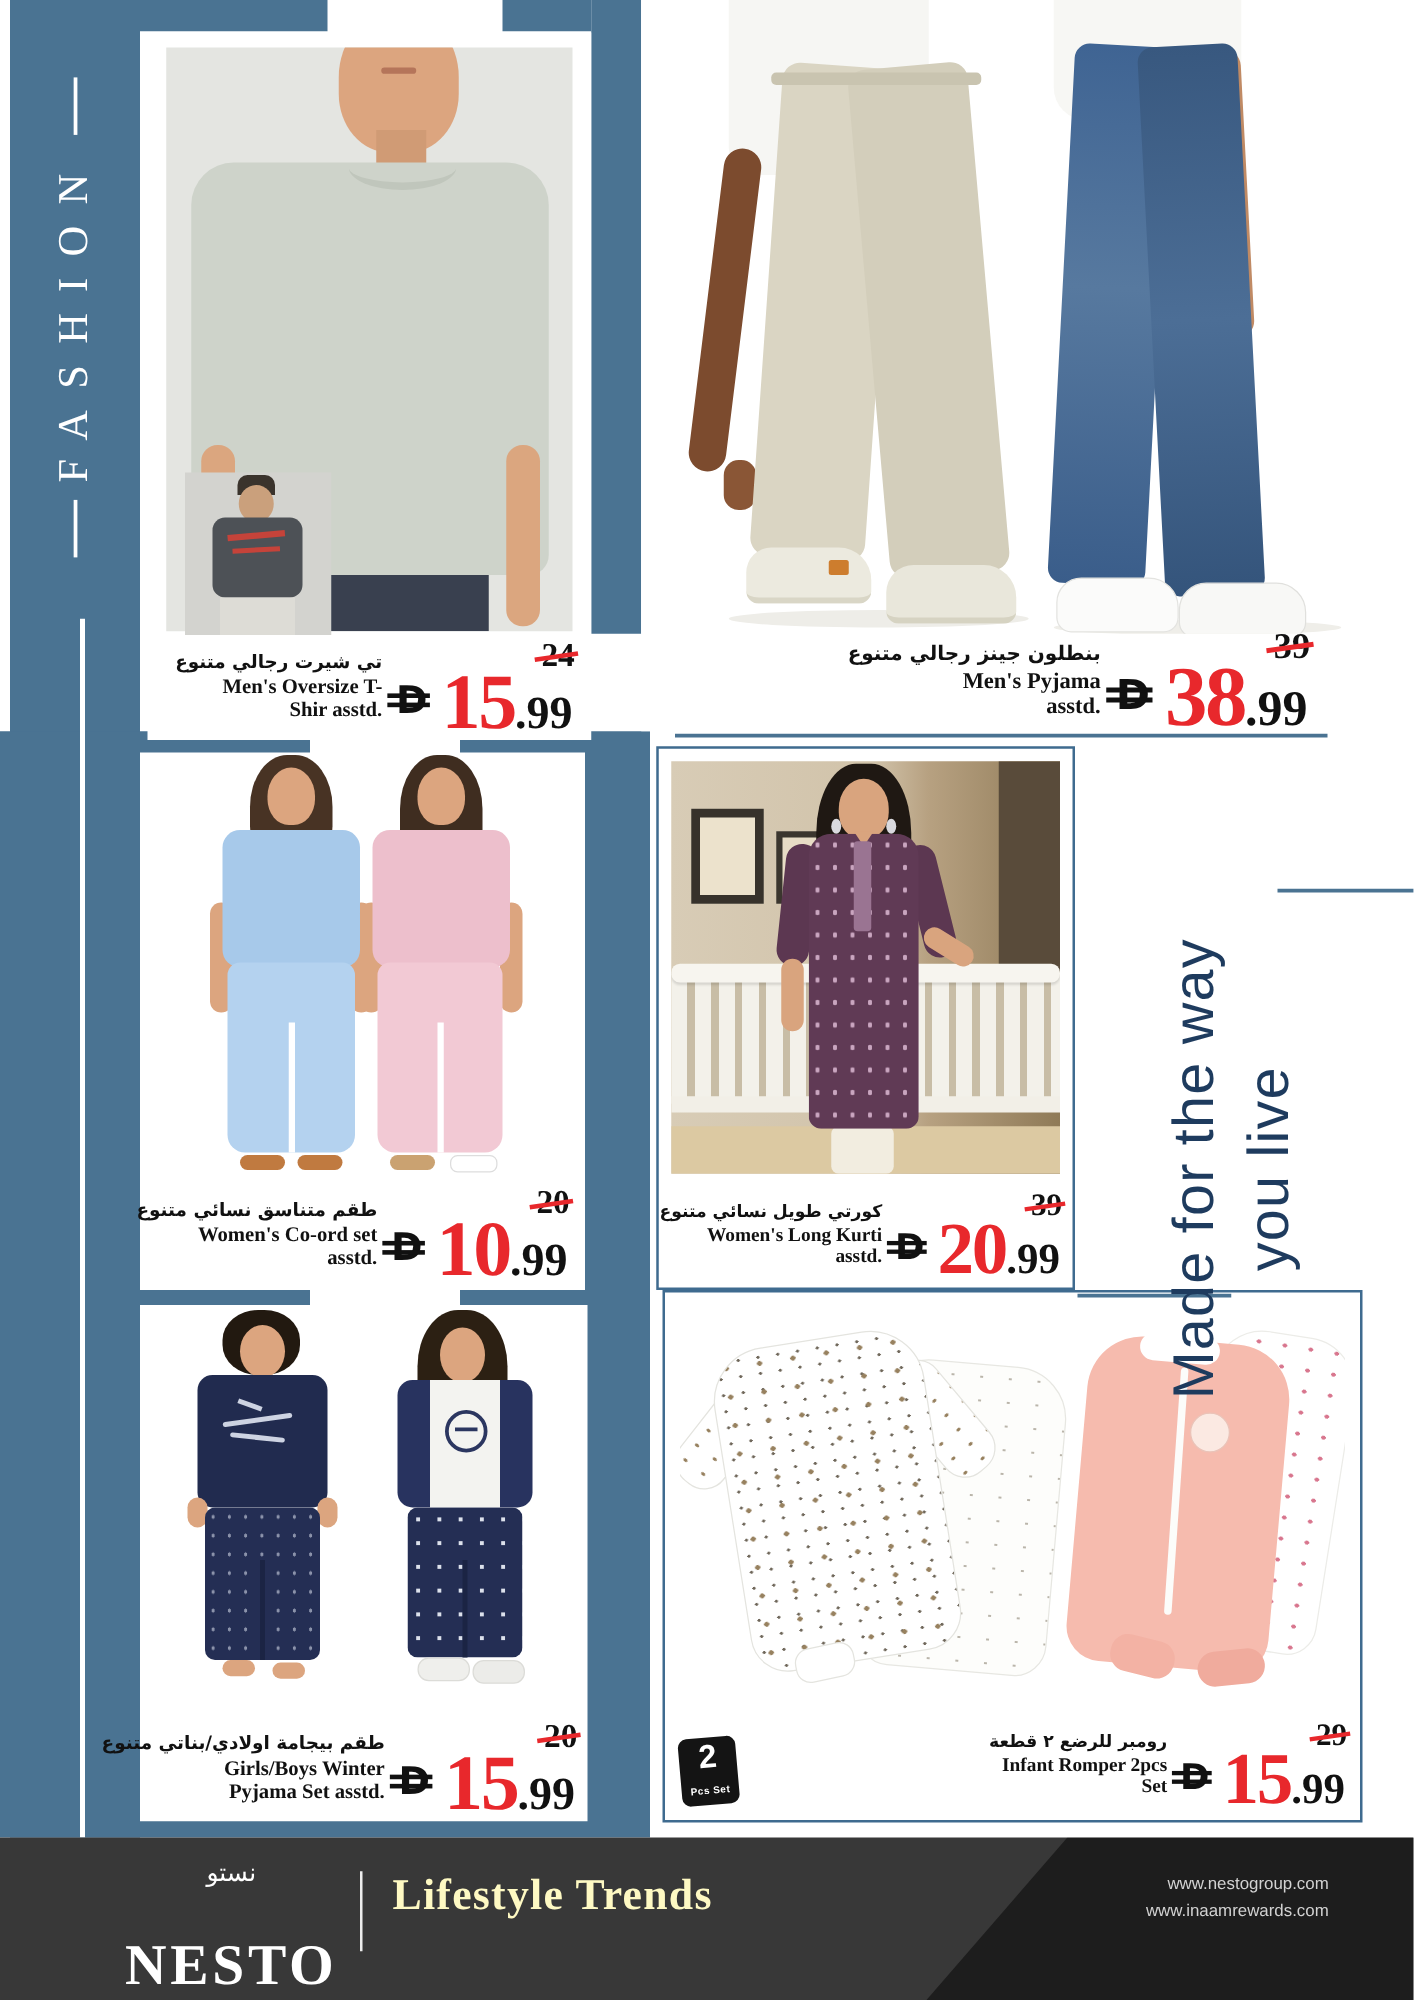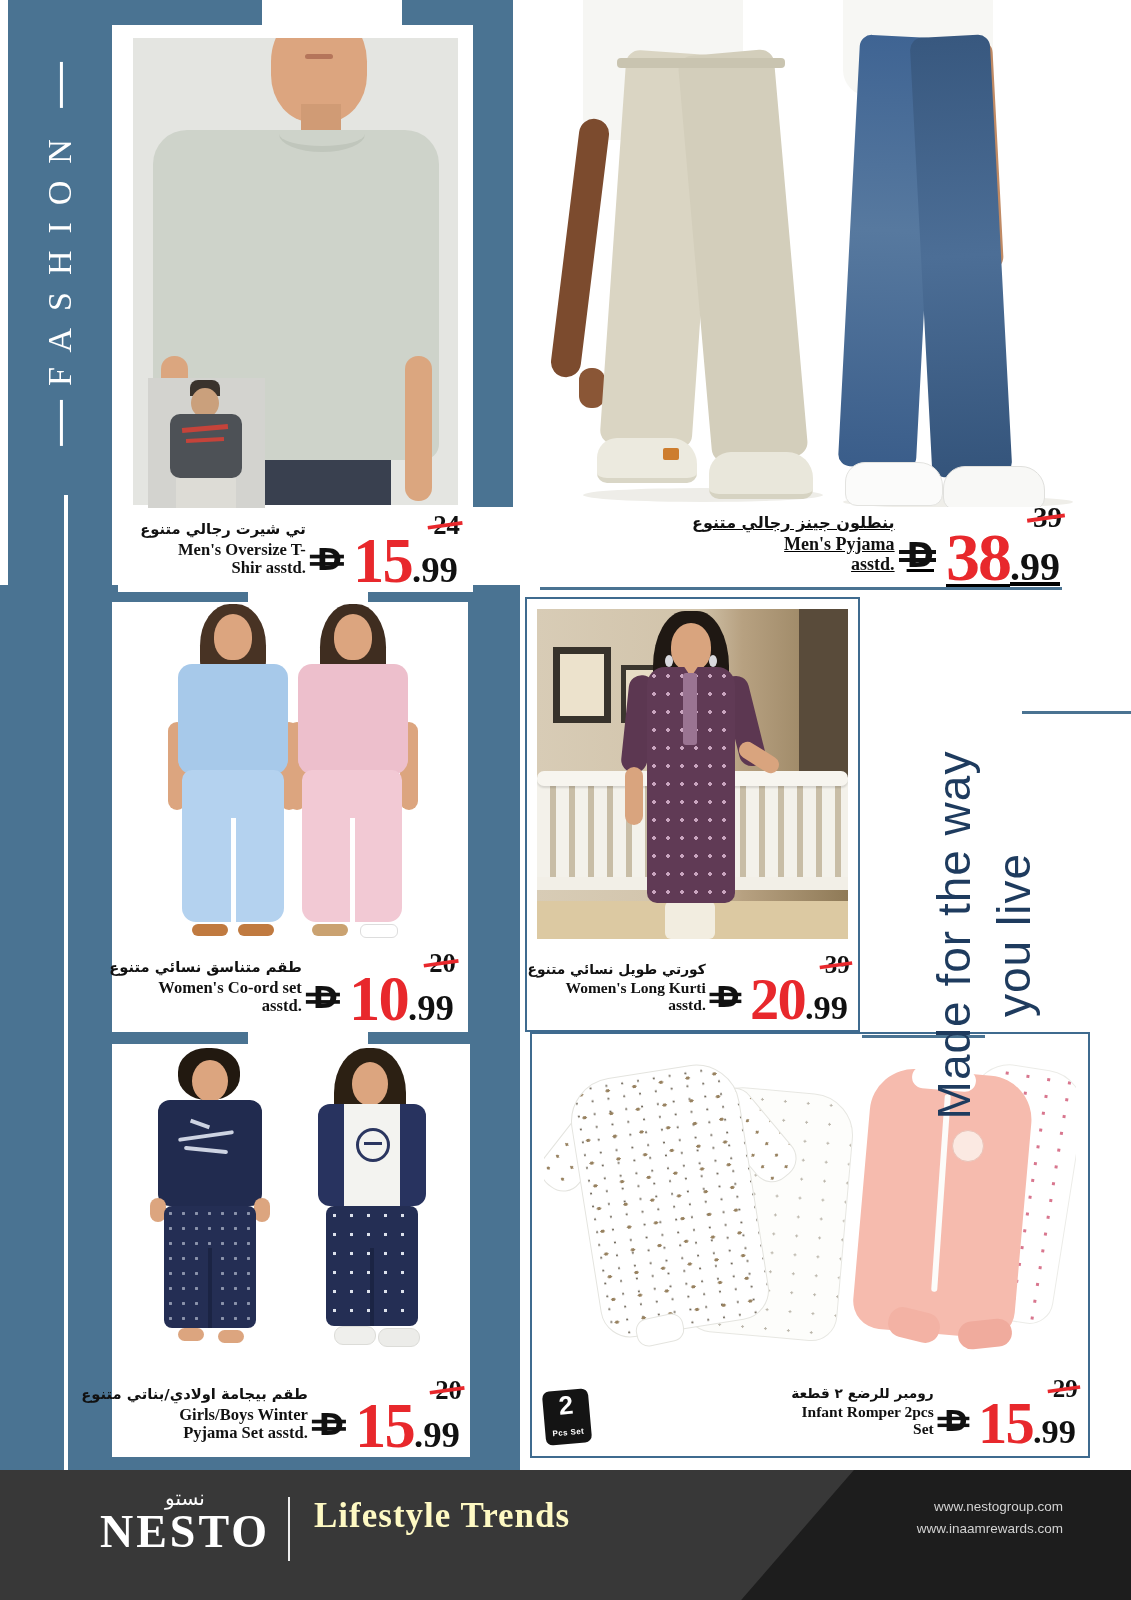--- a/index.html
+++ b/index.html
@@ -57,21 +57,21 @@
            color:#1e3b5e;font-size:46px;line-height:1.3;letter-spacing:1px;}
 
   
   .footer{position:absolute;left:0;top:1470px;width:1131px;height:150px;background:#383838;overflow:hidden;}
   .footer-dark{position:absolute;left:0;top:0;width:100%;height:100%;background:#1d1d1d;
                clip-path:polygon(75.5% 0,100% 0,100% 100%,64% 100%);}
   .footer-dashes{position:absolute;left:40px;bottom:3px;width:840px;height:4px;
                  background:repeating-linear-gradient(90deg,rgba(255,255,255,.10) 0 24px,transparent 24px 38px);}
   .brand{position:absolute;left:95px;top:18px;width:180px;text-align:center;color:#fff;}
   .brand-ar{font-family:"DejaVu Sans",sans-serif;font-size:20px;line-height:1;}
-  .brand-name{font-family:"Liberation Serif",serif;font-weight:700;font-size:46px;letter-spacing:3px;line-height:1.05;}
+  .brand-name{font-family:"Liberation Serif",serif;font-weight:700;font-size:46px;letter-spacing:3px;line-height:1.05;margin-top:40px;}
   .brand-divider{position:absolute;left:288px;top:27px;width:2px;height:64px;background:#ededed;}
   .edition{position:absolute;left:314px;top:26px;color:#fef9c3;font-family:"Liberation Serif",serif;
            font-weight:700;font-size:35px;letter-spacing:1px;}
   .urls{position:absolute;right:68px;top:26px;text-align:right;color:#d2d2d2;font-size:13.5px;line-height:1.6;}
   .urls a{color:#d2d2d2;text-decoration:none;display:block;}
 </style>
 </head>
 <body>
 
 <div class="page">
@@ -137,21 +137,21 @@
       <div class="s" style="left:150px;top:448px;width:16px;height:12px;background:#cd7d2e;border-radius:2px;"></div>
       <div class="s" style="left:196px;top:452px;width:104px;height:42px;background:#e9e7db;border-radius:22px 26px 10px 10px;border-bottom:5px solid #d6d3c2;"></div>
       <div class="s" style="left:330px;top:0;width:150px;height:96px;background:#f7f7f4;border-radius:0 0 22px 26px;"></div>
       <div class="s" style="left:458px;top:40px;width:27px;height:230px;background:#c08a64;border-radius:13px;transform:rotate(-3deg);"></div>
       <div class="s" style="left:455px;top:235px;width:30px;height:14px;background:#444;border-radius:4px;"></div>
       <div class="s" style="left:336px;top:36px;width:78px;height:432px;background:linear-gradient(180deg,#3f6493 0%,#57799f 45%,#3a5d8a 100%);border-radius:12px;transform:rotate(3deg);"></div>
       <div class="s" style="left:408px;top:36px;width:80px;height:440px;background:linear-gradient(180deg,#38587f 0%,#4c6e96 50%,#34547b 100%);border-radius:12px;transform:rotate(-3deg);"></div>
       <div class="s" style="left:332px;top:462px;width:96px;height:42px;background:#fbfbfa;border:1px solid #e3e3e0;border-radius:20px 24px 12px 12px;"></div>
       <div class="s" style="left:430px;top:466px;width:100px;height:42px;background:#f8f8f6;border:1px solid #e0e0dd;border-radius:22px 24px 12px 12px;"></div>
     </div>
-    <div class="pricebar" style="left:52px;right:30px;top:502px;height:82px;text-decoration:underline;">
+    <div class="pricebar" style="left:52px;right:44px;top:502px;height:82px;">
       <div class="names">
         <div class="name-ar" dir="rtl">بنطلون جينز رجالي متنوع</div>
         <div class="name-en" style="max-width:120px;">Men's Pyjama asstd.</div>
       </div>
       <div class="dh">D</div>
       <div class="pricegrp">
         <span class="p-old">39</span>
         <span class="p-main">38</span>
         <span class="p-cents">.99</span>
       </div>

